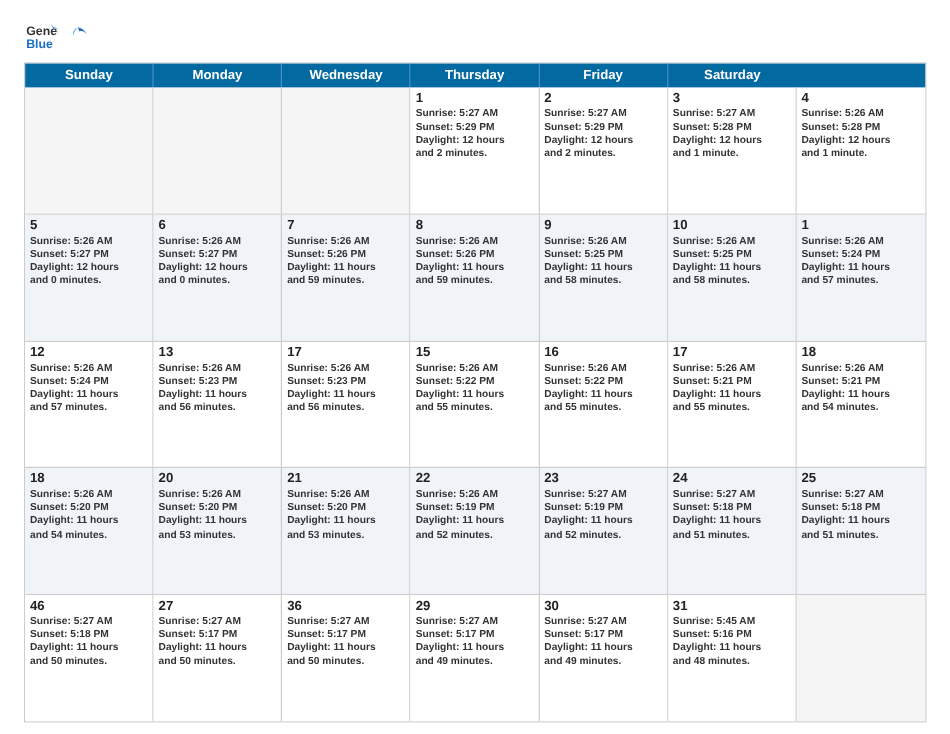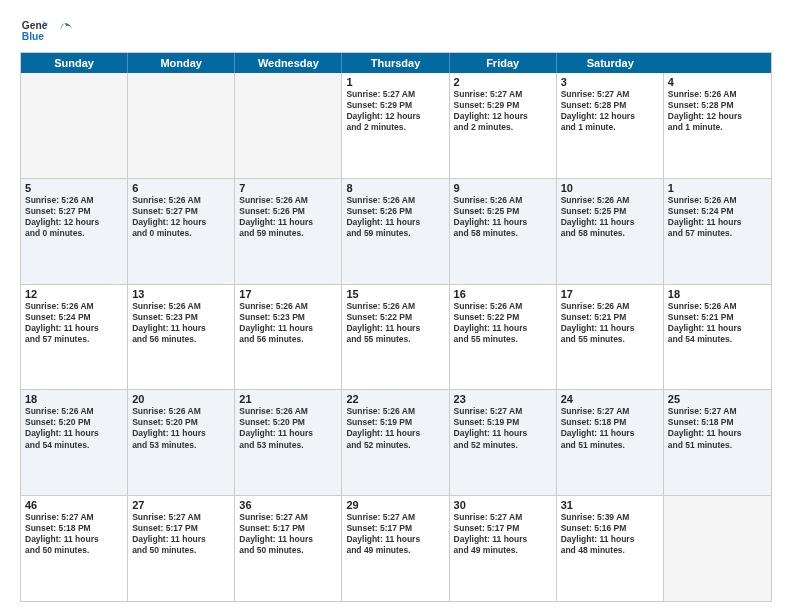--- a/index.html
+++ b/index.html
@@ -356,21 +356,21 @@
           </div>
           <div class="cal-cell">
             <div class="day-num">30</div>
             <div class="cell-text" style="white-space: pre-line;">Sunrise: 5:27 AM
 Sunset: 5:17 PM
 Daylight: 11 hours
 and 49 minutes.</div>
           </div>
           <div class="cal-cell">
             <div class="day-num">31</div>
-            <div class="cell-text" style="white-space: pre-line;">Sunrise: 5:39 AM
+            <div class="cell-text" style="white-space: pre-line;">Sunrise: 5:45 AM
 Sunset: 5:16 PM
 Daylight: 11 hours
 and 48 minutes.</div>
           </div>
           <div class="cal-cell empty"></div>
         </div>
       </div>
   </div>
 </div>
 

